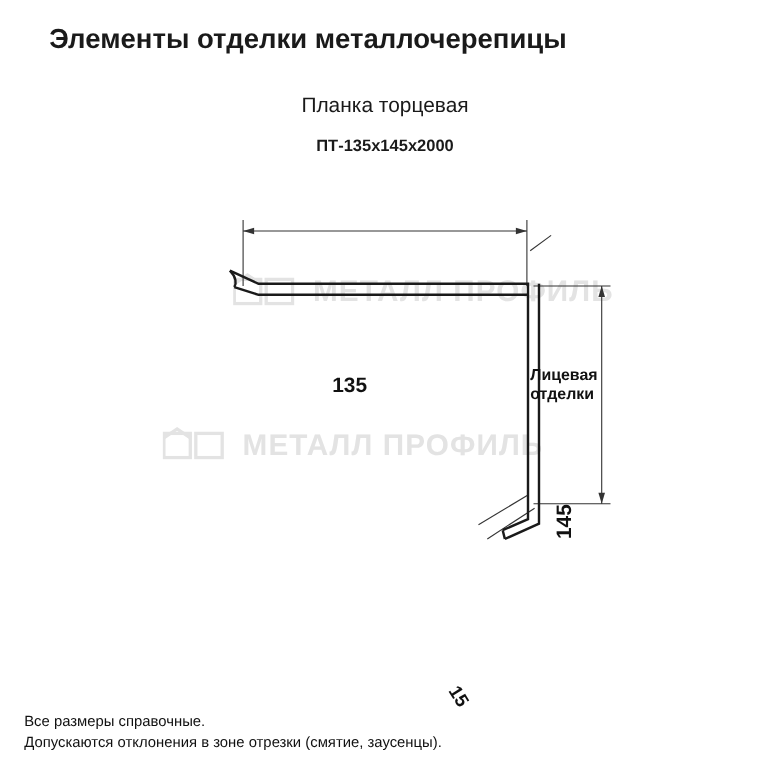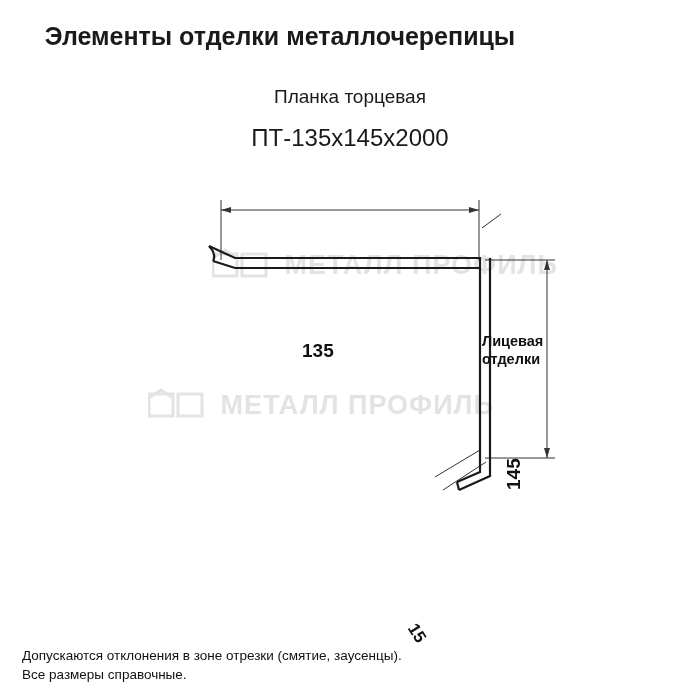--- a/index.html
+++ b/index.html
@@ -38,22 +38,22 @@
     text-align: center;
     font-size: 19px;
     font-weight: normal;
   }
   .code {
     position: absolute;
     top: 124px;
     left: 0;
     width: 700px;
     text-align: center;
-    font-size: 24px;
-    font-weight: normal;
+    font-size: 15px;
+    font-weight: bold;
   }
   .drawing {
     position: absolute;
     top: 150px;
     left: 16px;
     width: 700px;
     height: 420px;
     padding-left: 23px;
   }
   .watermarks {
@@ -202,17 +202,17 @@
     <div class="lbl lbl-145">145</div>
     <div class="lbl lbl-15">15</div>
 
     <div class="lbl lbl-face">
       <div>Лицевая</div>
       <div>отделки</div>
     </div>
   </div>
 
   <div class="footer">
+    <div>Все размеры справочные.</div>
     <div>Допускаются отклонения в зоне отрезки (смятие, заусенцы).</div>
-    <div>Все размеры справочные.</div>
   </div>
 
 </div>
 
 </body></html>

